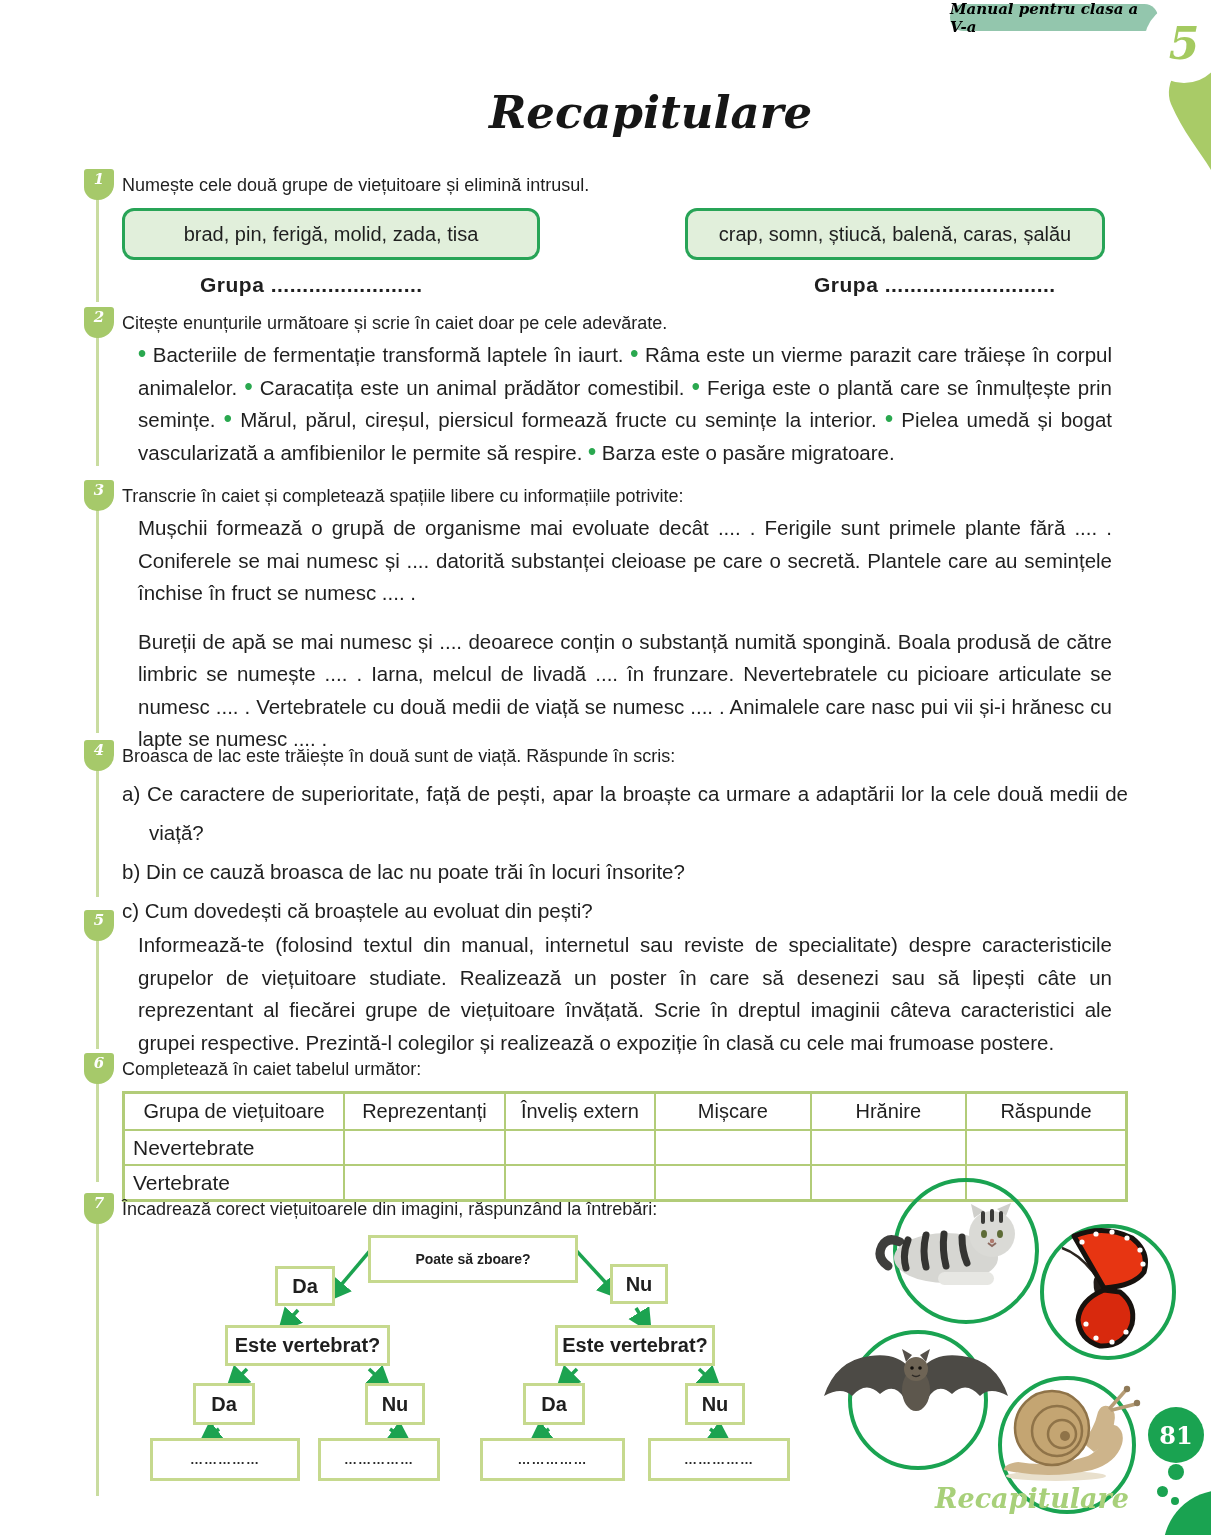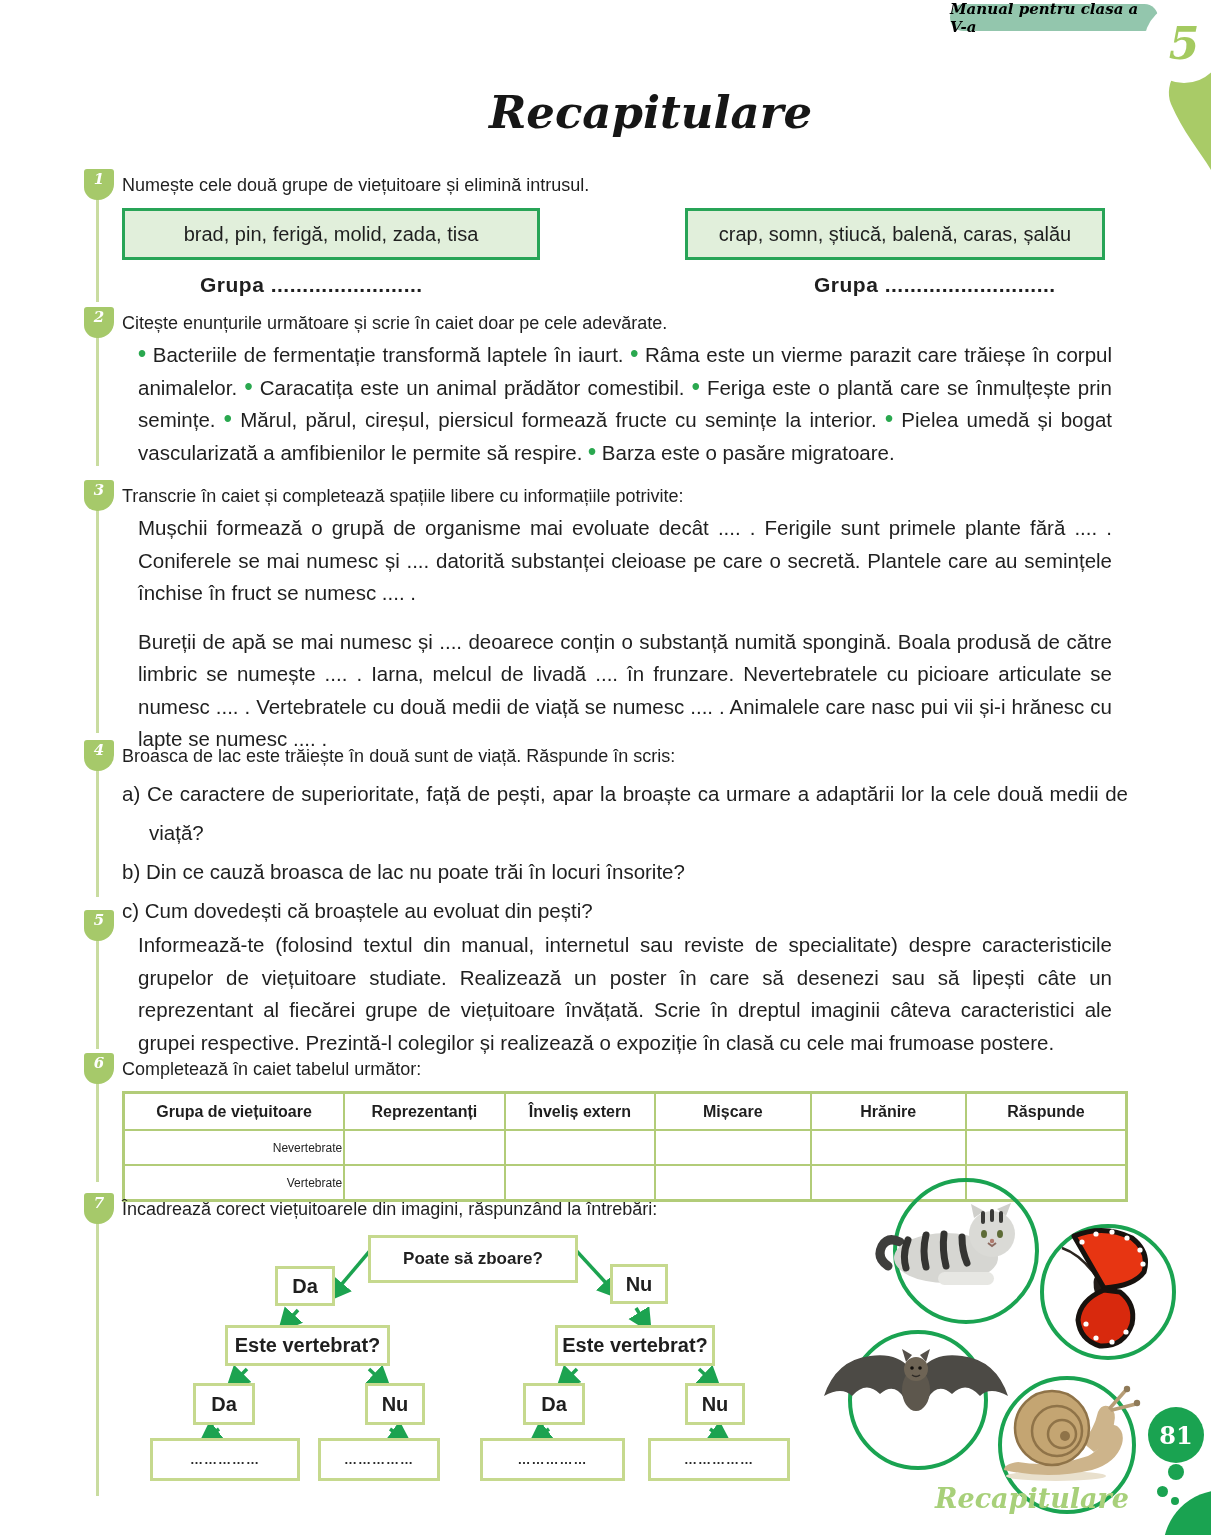--- a/index.html
+++ b/index.html
@@ -22,35 +22,35 @@
          border-radius:3px 3px 16px 13px;color:#fff;font-family:"DejaVu Serif",serif;font-style:italic;
          font-weight:bold;font-size:15px;display:flex;justify-content:center;align-items:flex-start;
          padding-top:1px;box-sizing:border-box;z-index:2;}
   .guide{position:absolute;left:-26px;top:8px;width:3px;background:#c9dca0;z-index:1;}
   .heading{font-size:18px;line-height:26px;margin:0;}
   .para{font-size:20.5px;line-height:32.5px;text-align:justify;margin:16px;}
   .blt{color:#2aa84f;font-size:23px;line-height:10px;font-weight:bold;}
   .itm{font-size:20.5px;line-height:39px;text-align:justify;padding-left:27px;text-indent:-27px;margin:0;}
   
   .boxrow{position:relative;height:52px;margin-top:10px;}
-  .wordbox{position:absolute;top:0;height:46px;border:3px solid #28a457;border-radius:0;
+  .wordbox{position:absolute;top:0;height:46px;border:3px solid #28a457;border-radius:12px;
            background:#e1efdb;display:flex;align-items:center;justify-content:center;font-size:20px;box-sizing:content-box;}
   .lblrow{position:relative;height:30px;margin-top:13px;}
   .grupa{position:absolute;font-weight:bold;font-size:21px;letter-spacing:.5px;}
   
   table.fill{border-collapse:collapse;width:1006px;margin-top:9px;table-layout:fixed;}
   table.fill{border:3px solid #b2cc79;}
   table.fill th,table.fill td{border:2px solid #b2cc79;}
-  table.fill th{font-size:16px;font-weight:bold;height:33px;text-align:center;}
-  table.fill td{height:31px;font-size:12px;padding-left:8px;text-align:right;}
+  table.fill th{font-size:20px;font-weight:normal;height:33px;text-align:center;}
+  table.fill td{height:31px;font-size:21px;padding-left:8px;text-align:left;}
   
   .flow{position:relative;width:700px;height:265px;margin-top:8px;}
   .fbox{position:absolute;border:3px solid #c6d98e;background:#fff;display:flex;align-items:center;
         justify-content:center;font-weight:bold;font-size:20px;box-sizing:border-box;}
-  .fbox.root{font-size:17px;}
+  .fbox.root{font-size:14px;}
   .fbox.blank{font-weight:bold;font-size:13px;letter-spacing:1px;color:#2b2b2b;}
   .flow svg{position:absolute;left:0;top:0;pointer-events:none;}
   
   .circ{position:absolute;border:4px solid #1aa351;border-radius:50%;background:transparent;z-index:3;}
   .animal{position:absolute;z-index:4;}
   
   .pgnum{position:absolute;left:1148px;top:1407px;width:56px;height:56px;border-radius:50%;background:#1aa351;
          display:flex;align-items:center;justify-content:center;color:#fff;font-family:"DejaVu Serif",serif;
          font-weight:bold;font-size:24px;z-index:5;}
   .gdot{position:absolute;border-radius:50%;background:#1aa351;z-index:5;}

